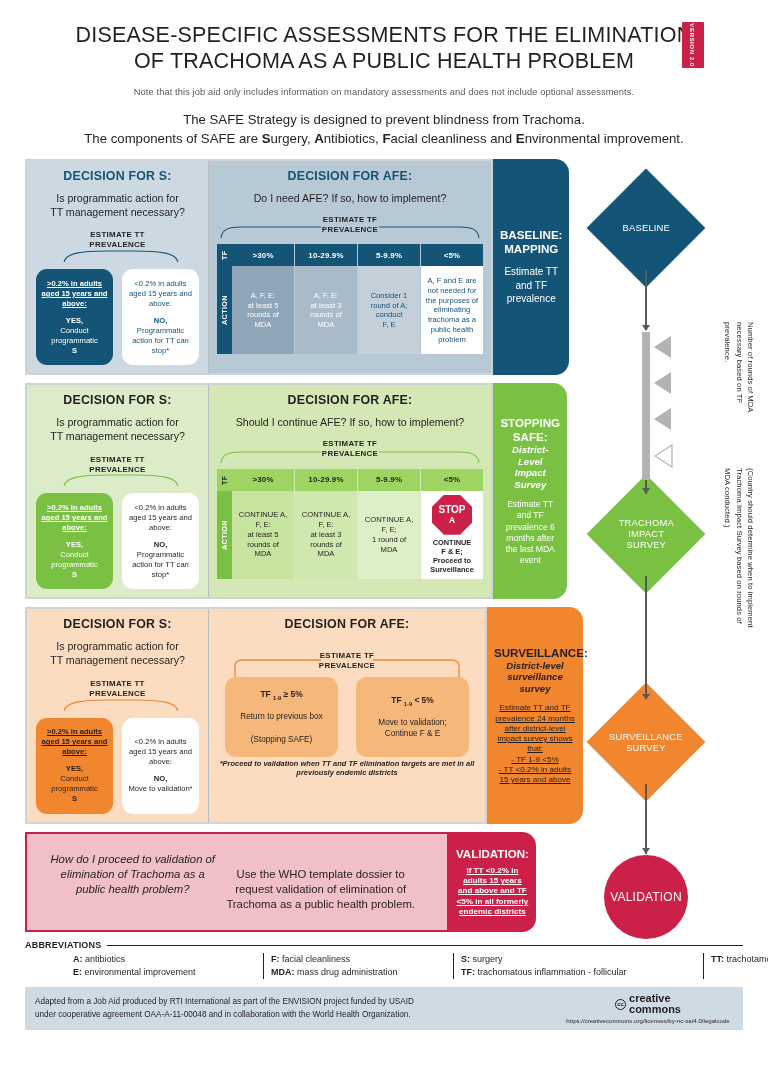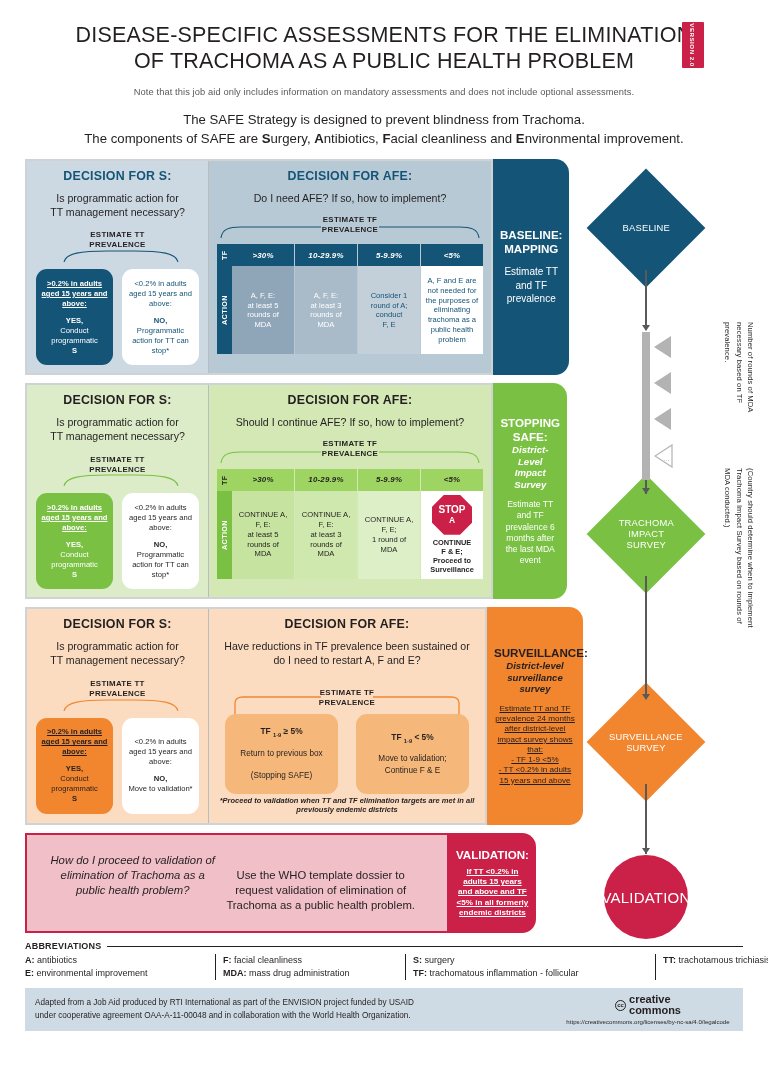--- a/index.html
+++ b/index.html
@@ -70,21 +70,21 @@
     writing-mode:vertical-rl; transform:rotate(180deg);
     display:flex; align-items:center; justify-content:center;
     font-size:7.2px; font-weight:700; letter-spacing:.4px; color:#ffffff;
   }
   .rl.tf { height:22px; }
   .rl.act { flex:1; }
   .cols { flex:1; display:flex; }
   .col { flex:1; display:flex; flex-direction:column; }
   .cellhdr {
     height:22px; display:flex; align-items:center; justify-content:center;
-    font-size:7.9px; font-weight:700; color:#ffffff; letter-spacing:.2px;font-style:italic;
+    font-size:7.9px; font-weight:700; color:#ffffff; letter-spacing:.2px;
   }
   .cellact {
     flex:1; min-height:88px; display:flex; align-items:center; justify-content:center;
     text-align:center; font-size:7.6px; line-height:1.3; padding:4px 3px;
   }
   .footnote-row {
     font-size:7.5px; font-style:italic; font-weight:700; text-align:center;
     padding:2px 0 1px 0;
   }
 
@@ -100,21 +100,21 @@
     position:absolute; width:84px; height:84px; transform:rotate(45deg);
     display:flex; align-items:center; justify-content:center;
   }
   .diamond > span {
     transform:rotate(-45deg); color:#ffffff; font-size:9.4px; font-weight:400;
     text-align:center; line-height:1.18; letter-spacing:.2px; width:86px;
   }
   .circle {
     position:absolute; width:84px; height:84px; border-radius:50%;
     display:flex; align-items:center; justify-content:center;
-    color:#fff; font-size:15px; letter-spacing:.2px;
+    color:#fff; font-size:12px; letter-spacing:.2px;
   }
   .vline { position:absolute; width:1.4px; background:#58595b; }
   .arrowhead {
     position:absolute; width:0; height:0;
     border-left:4.5px solid transparent; border-right:4.5px solid transparent;
     border-top:6px solid #58595b;
   }
   .thickbar { position:absolute; width:8px; background:#b3b3b3; }
   .tri {
     position:absolute; width:0; height:0;
@@ -144,21 +144,21 @@
   .surg-note {
     text-align:center; font-size:8.2px; font-style:italic; font-weight:700;
     color:#231f20; margin:4px 0 1px 0; padding-right:120px;
   }
   .abbrev-wrap { padding:0 25px; }
   .abbrev-head {
     display:flex; align-items:center; gap:6px;
     font-size:9px; font-weight:700; letter-spacing:.2px;
   }
   .abbrev-head .rule { flex:1; height:1px; background:#231f20; }
-  .abbrev-grid { display:flex; margin-top:3px; }
+  .abbrev-grid { display:flex; margin-top:3px;margin-left:48px; }
   .abcol { padding-left:7px; border-left:1.4px solid #231f20; }
   .abcol:first-child { border-left:none; padding-left:0; }
   .abcol div { font-size:9px; line-height:1.45; white-space:nowrap; }
   .abcol b { font-weight:700; }
 
   .credit {
     margin:8px 25px 0 25px; background:#cfdbe4; display:flex; align-items:center;
     padding:6px 10px;
   }
   .credit-txt { flex:1; font-size:8.2px; line-height:1.5; }
@@ -397,21 +397,20 @@
       <div class="sbox" style="background:#ffffff;color:#231f20">
         <div>&lt;0.2% in adults aged 15 years and above:</div>
         <div class="tail">
           <b>NO,</b><br>Move to validation*
         </div>
       </div>
     </div>
             </div>
             <div class="p-afe" style="background: rgb(251, 220, 192);">
     <div class="hdr" style="color:#231f20">DECISION FOR AFE:</div>
-    <div class="q">Have reductions in TF prevalence been sustained or do I need to restart A, F and E?</div>
     <div class="est" style="margin-top:20px">ESTIMATE TF<br>PREVALENCE</div>
     <div>
       <svg width="260" height="20" style="display:block;margin:-12px auto 0" viewBox="0 0 260 20">
         <path d="M18 19 L18 7 Q18 1 26 1 L104 1" fill="none" stroke="#f2862f" stroke-width="1.3"></path>
         <path d="M242 19 L242 7 Q242 1 234 1 L156 1" fill="none" stroke="#f2862f" stroke-width="1.3"></path>
       </svg>
     </div>
     <div style="display:flex;gap:18px;padding:0 8px;margin-top:-2px">
                 <div class="orangebox" style="flex:1;min-height:80px;background:#f5b87a">
             <div class="t">TF <sub>1-9</sub> ≥ 5%</div>

